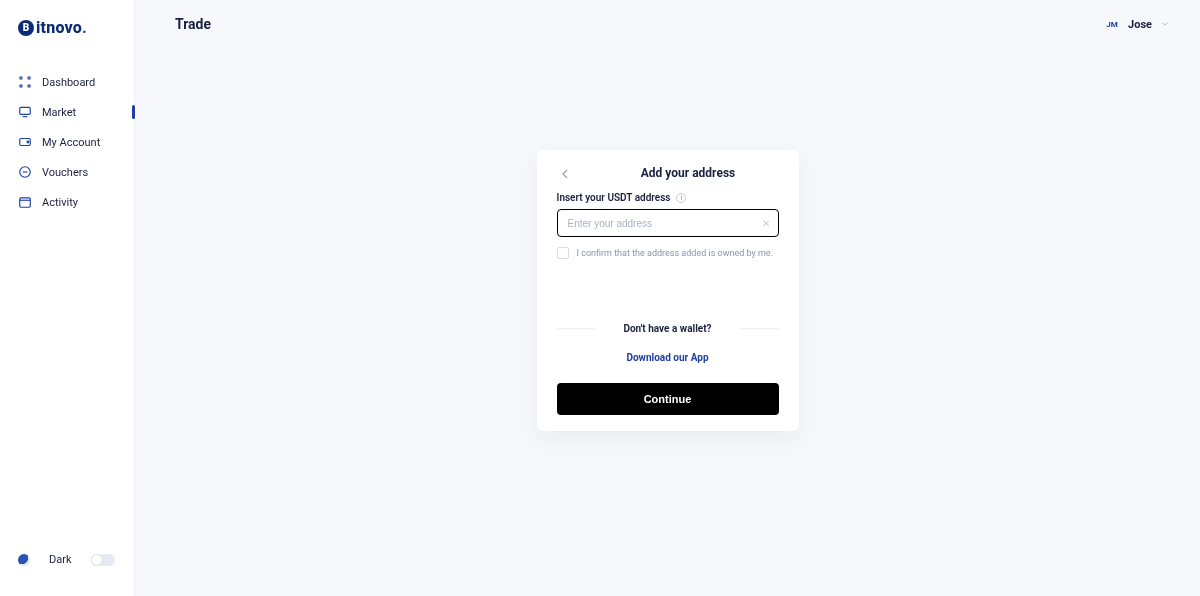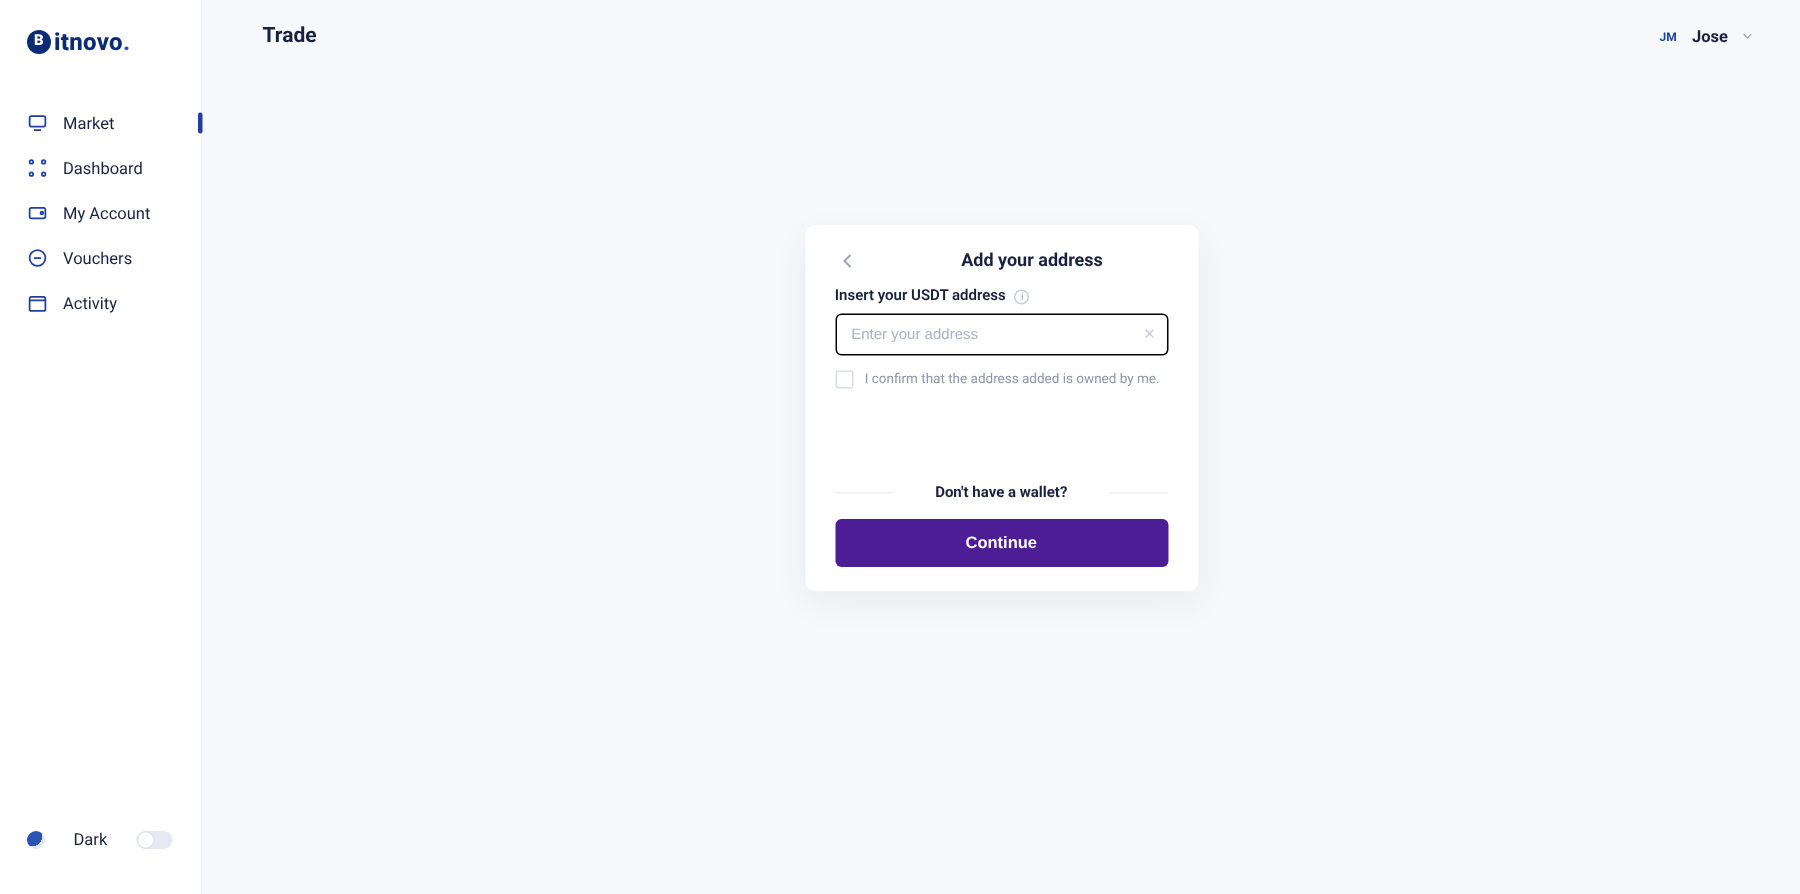--- a/index.html
+++ b/index.html
@@ -265,21 +265,21 @@
     color: #1f3fa2;
     cursor: pointer;
     text-decoration: none;
   }
 
   .primary-btn {
     width: 100%;
     height: 32px;
     border: none;
     border-radius: 4px;
-    background: #4c1d95;
+    background: #000000;
     color: #fff;
     font-size: 11px;
     font-weight: 600;
     cursor: pointer;
   }
 
   svg { display: block; }
 </style>
 </head>
 <body>
@@ -287,39 +287,39 @@
 <aside class="sidebar">
   <div class="logo-wrap">
     <span class="logo">
       <span class="b">B</span>
         <span>itnovo</span>
         <span class="dot">.</span>
     </span>
   </div>
 
   <nav class="nav">
-    <div class="nav-item active">
-      <span class="icon">
-        <svg width="14" height="14" viewBox="0 0 24 24" fill="none" stroke="currentColor" stroke-width="2">
-            <rect x="3" y="4" width="18" height="12" rx="2"></rect>
-            <path d="M8 20h8"></path>
-          </svg>
-      </span>
-      <span>Market</span>
-    </div>
     <div class="nav-item">
       <span class="icon">
         <svg width="14" height="14" viewBox="0 0 24 24" fill="none" stroke="currentColor" stroke-width="2">
             <circle cx="5" cy="5" r="2"></circle>
             <circle cx="19" cy="5" r="2"></circle>
             <circle cx="5" cy="19" r="2"></circle>
             <circle cx="19" cy="19" r="2"></circle>
           </svg>
       </span>
       <span>Dashboard</span>
+    </div>
+    <div class="nav-item active">
+      <span class="icon">
+        <svg width="14" height="14" viewBox="0 0 24 24" fill="none" stroke="currentColor" stroke-width="2">
+            <rect x="3" y="4" width="18" height="12" rx="2"></rect>
+            <path d="M8 20h8"></path>
+          </svg>
+      </span>
+      <span>Market</span>
     </div>
     <div class="nav-item">
       <span class="icon">
         <svg width="14" height="14" viewBox="0 0 24 24" fill="none" stroke="currentColor" stroke-width="2">
             <rect x="3" y="6" width="18" height="12" rx="2"></rect>
             <circle cx="17" cy="12" r="1.5"></circle>
           </svg>
       </span>
       <span>My Account</span>
     </div>
@@ -388,16 +388,19 @@
       <span class="checkbox"></span>
       <span class="check-label">I confirm that the address added is owned by me.</span>
     </div>
 
     <div class="divider-row">
       <span class="divider"></span>
       <span class="divider-text">Don't have a wallet?</span>
       <span class="divider"></span>
     </div>
 
+    <div class="link-row">
+      <a class="link">Download our App</a>
+    </div>
 
     <button class="primary-btn">Continue</button>
   </section>
 </main>
 
 </body></html>

